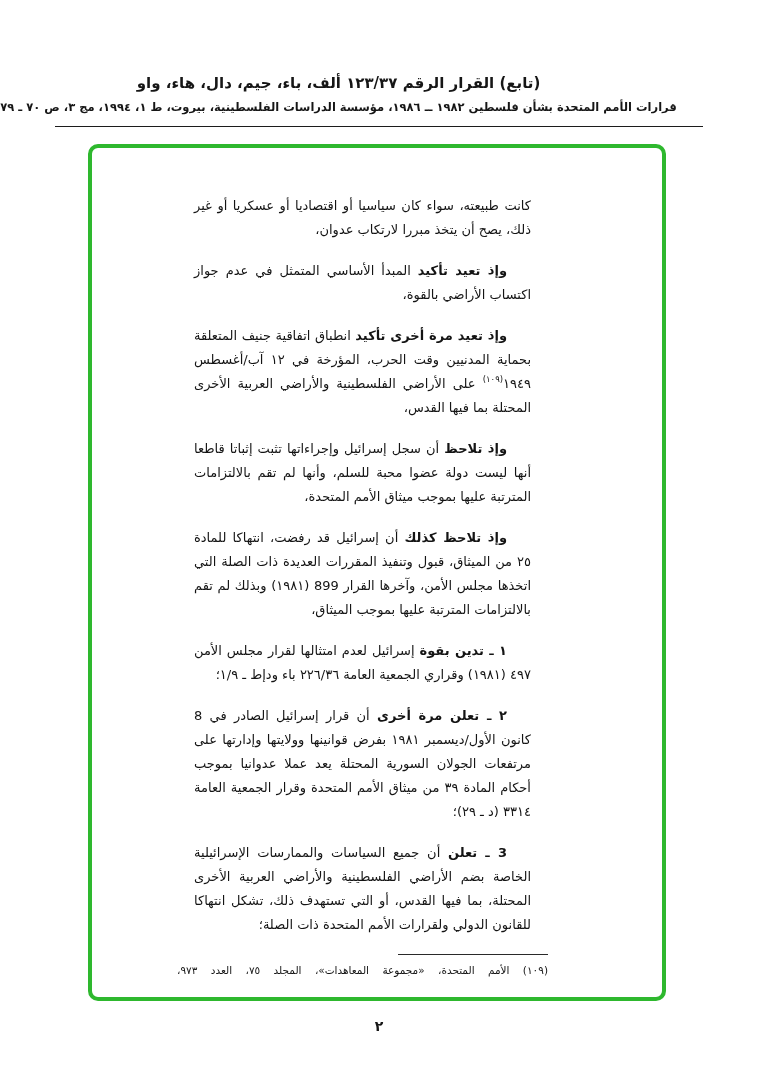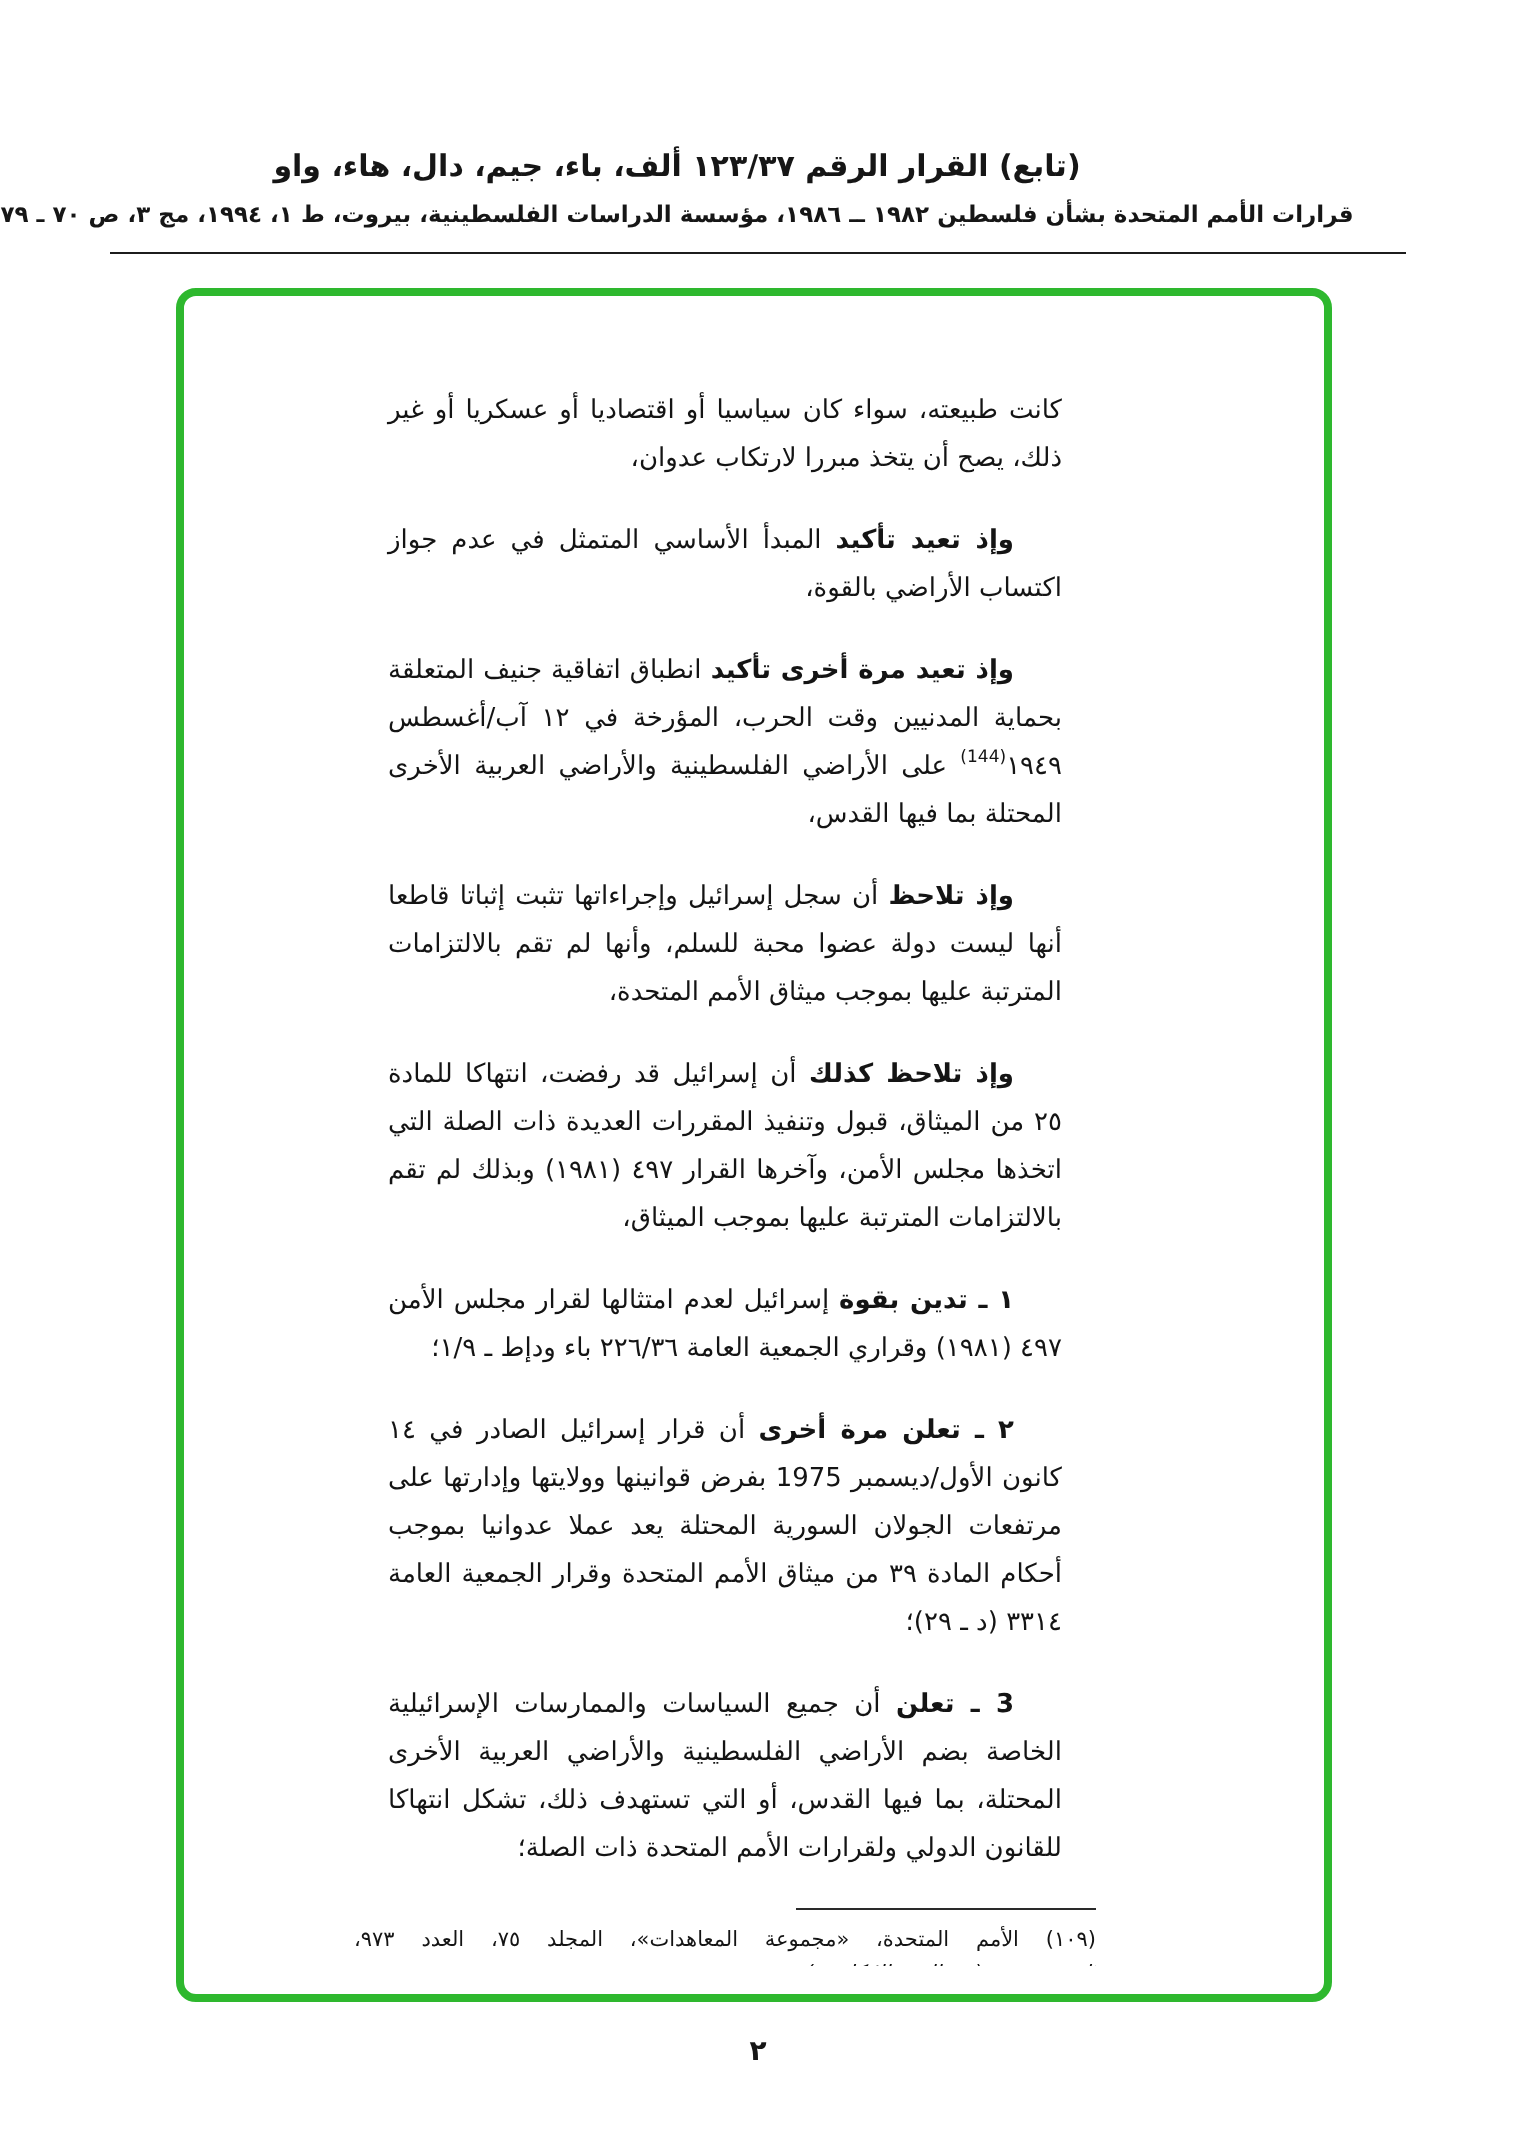--- a/index.html
+++ b/index.html
@@ -37,25 +37,25 @@
   </header>
 
   <div class="header-rule"></div>
 
   <div class="green-frame" style="border-color: rgb(46, 184, 46);"></div>
 
   <main class="content">
     <div>
         <p class="para"><span>كانت طبيعته، سواء كان سياسيا أو اقتصاديا أو عسكريا أو غير ذلك، يصح أن يتخذ مبررا لارتكاب عدوان،</span></p>
         <p class="para indent"><span class="bold">وإذ تعيد تأكيد</span><span> المبدأ الأساسي المتمثل في عدم جواز اكتساب الأراضي بالقوة،</span></p>
-        <p class="para indent"><span class="bold">وإذ تعيد مرة أخرى تأكيد</span><span> انطباق اتفاقية جنيف المتعلقة بحماية المدنيين وقت الحرب، المؤرخة في ١٢ آب/أغسطس ١٩٤٩</span><sup class="fn-ref">(144)</sup><span> على الأراضي الفلسطينية والأراضي العربية الأخرى المحتلة بما فيها القدس،</span></p>
+        <p class="para indent"><span class="bold">وإذ تعيد مرة أخرى تأكيد</span><span> انطباق اتفاقية جنيف المتعلقة بحماية المدنيين وقت الحرب، المؤرخة في ١٢ آب/أغسطس ١٩٤٩</span><sup class="fn-ref">(١٠٩)</sup><span> على الأراضي الفلسطينية والأراضي العربية الأخرى المحتلة بما فيها القدس،</span></p>
         <p class="para indent"><span class="bold">وإذ تلاحظ</span><span> أن سجل إسرائيل وإجراءاتها تثبت إثباتا قاطعا أنها ليست دولة عضوا محبة للسلم، وأنها لم تقم بالالتزامات المترتبة عليها بموجب ميثاق الأمم المتحدة،</span></p>
-        <p class="para indent"><span class="bold">وإذ تلاحظ كذلك</span><span> أن إسرائيل قد رفضت، انتهاكا للمادة ٢٥ من الميثاق، قبول وتنفيذ المقررات العديدة ذات الصلة التي اتخذها مجلس الأمن، وآخرها القرار ٤٩٧ (١٩٨١) وبذلك لم تقم بالالتزامات المترتبة عليها بموجب الميثاق،</span></p>
+        <p class="para indent"><span class="bold">وإذ تلاحظ كذلك</span><span> أن إسرائيل قد رفضت، انتهاكا للمادة ٢٥ من الميثاق، قبول وتنفيذ المقررات العديدة ذات الصلة التي اتخذها مجلس الأمن، وآخرها القرار 899 (١٩٨١) وبذلك لم تقم بالالتزامات المترتبة عليها بموجب الميثاق،</span></p>
         <p class="para indent"><span class="bold">١ ـ تدين بقوة</span><span> إسرائيل لعدم امتثالها لقرار مجلس الأمن ٤٩٧ (١٩٨١) وقراري الجمعية العامة ٢٢٦/٣٦ باء ودإط ـ ١/٩؛</span></p>
-        <p class="para indent"><span class="bold">٢ ـ تعلن مرة أخرى</span><span> أن قرار إسرائيل الصادر في ١٤ كانون الأول/ديسمبر 1975 بفرض قوانينها وولايتها وإدارتها على مرتفعات الجولان السورية المحتلة يعد عملا عدوانيا بموجب أحكام المادة ٣٩ من ميثاق الأمم المتحدة وقرار الجمعية العامة ٣٣١٤ (د ـ ٢٩)؛</span></p>
+        <p class="para indent"><span class="bold">٢ ـ تعلن مرة أخرى</span><span> أن قرار إسرائيل الصادر في 8 كانون الأول/ديسمبر ١٩٨١ بفرض قوانينها وولايتها وإدارتها على مرتفعات الجولان السورية المحتلة يعد عملا عدوانيا بموجب أحكام المادة ٣٩ من ميثاق الأمم المتحدة وقرار الجمعية العامة ٣٣١٤ (د ـ ٢٩)؛</span></p>
         <p class="para indent"><span class="bold">3 ـ تعلن</span><span> أن جميع السياسات والممارسات الإسرائيلية الخاصة بضم الأراضي الفلسطينية والأراضي العربية الأخرى المحتلة، بما فيها القدس، أو التي تستهدف ذلك، تشكل انتهاكا للقانون الدولي ولقرارات الأمم المتحدة ذات الصلة؛</span></p>
       </div>
     <div class="fn-sep"></div>
     <div class="footnote">
         <div class="fn-line1">(١٠٩) الأمم المتحدة، «مجموعة المعاهدات»، المجلد ٧٥، العدد ٩٧٣،</div>
         <div class="fn-line2">الصفحة ٢٨٧ (من النص الإنكليزي).</div>
       </div>
   </main>
 
   <div class="page-number">٢</div>

